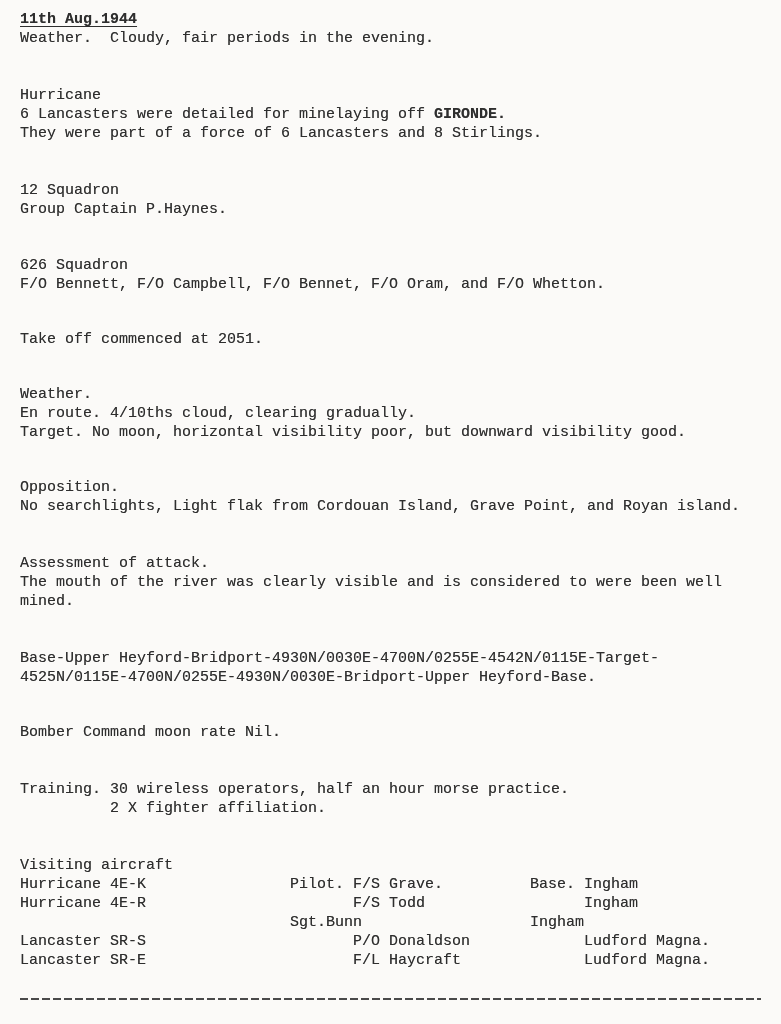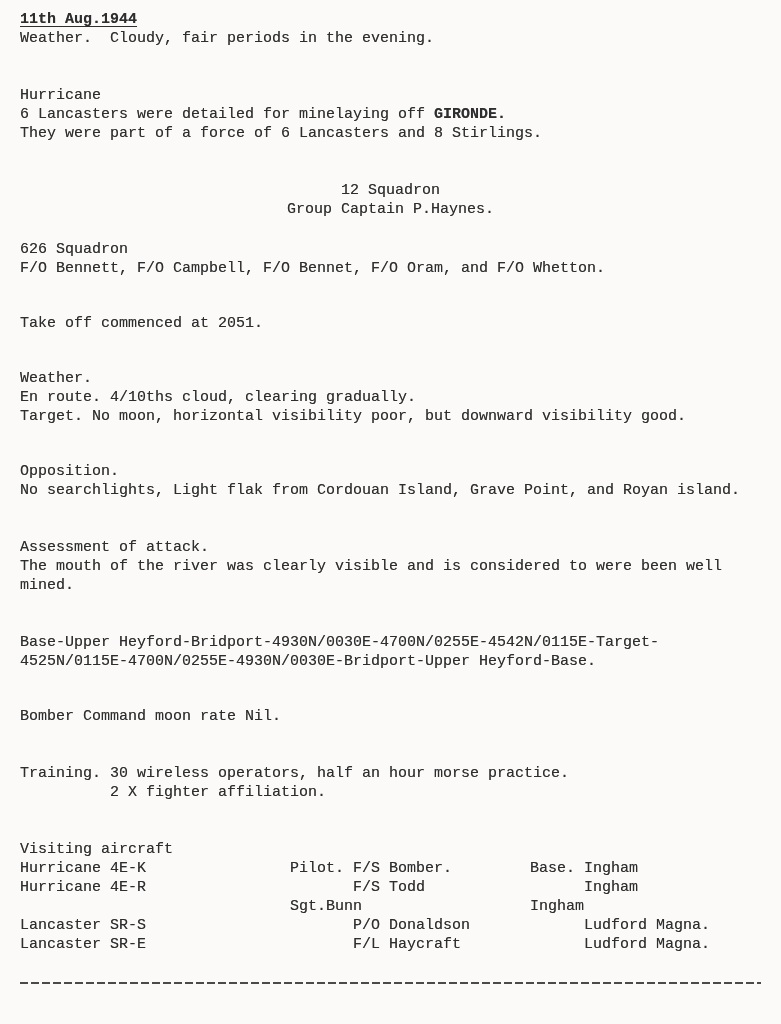--- a/index.html
+++ b/index.html
@@ -24,21 +24,21 @@
   .date-heading {
     font-weight: bold;
     text-decoration: underline;
     text-underline-offset: 3px;
   }
   .emph { font-weight: bold; }
   .indent-10 { padding-left: 90px; }
   
   .mb-lg { margin-bottom: 38px; }
   .mb-md { margin-bottom: 36px; }
-  .mb-sm { margin-bottom: 21px; text-align: center; }
+  .mb-sm { margin-bottom: 37px; }
   .mb-end { margin-bottom: 28px; margin-top: 38px; }
   
   .va-row {
     display: grid;
     grid-template-columns: 270px 63px 177px 54px auto;
     white-space: pre;
   }
   .divider {
     height: 2px;
     width: 741px;
@@ -109,21 +109,21 @@
     <div class="line">Training. 30 wireless operators, half an hour morse practice.</div>
     <div class="line indent-10">2 X fighter affiliation.</div>
   </div>
 
   <div class="mb-end">
     <div class="line">Visiting aircraft</div>
 
     <div class="va-row">
       <span>Hurricane 4E-K</span>
       <span>Pilot.</span>
-      <span>F/S Bomber.</span>
+      <span>F/S Grave.</span>
       <span>Base.</span>
       <span>Ingham</span>
     </div>
 
     <div class="va-row">
       <span>Hurricane 4E-R</span>
       <span></span>
       <span>F/S Todd</span>
       <span></span>
       <span>Ingham</span>

